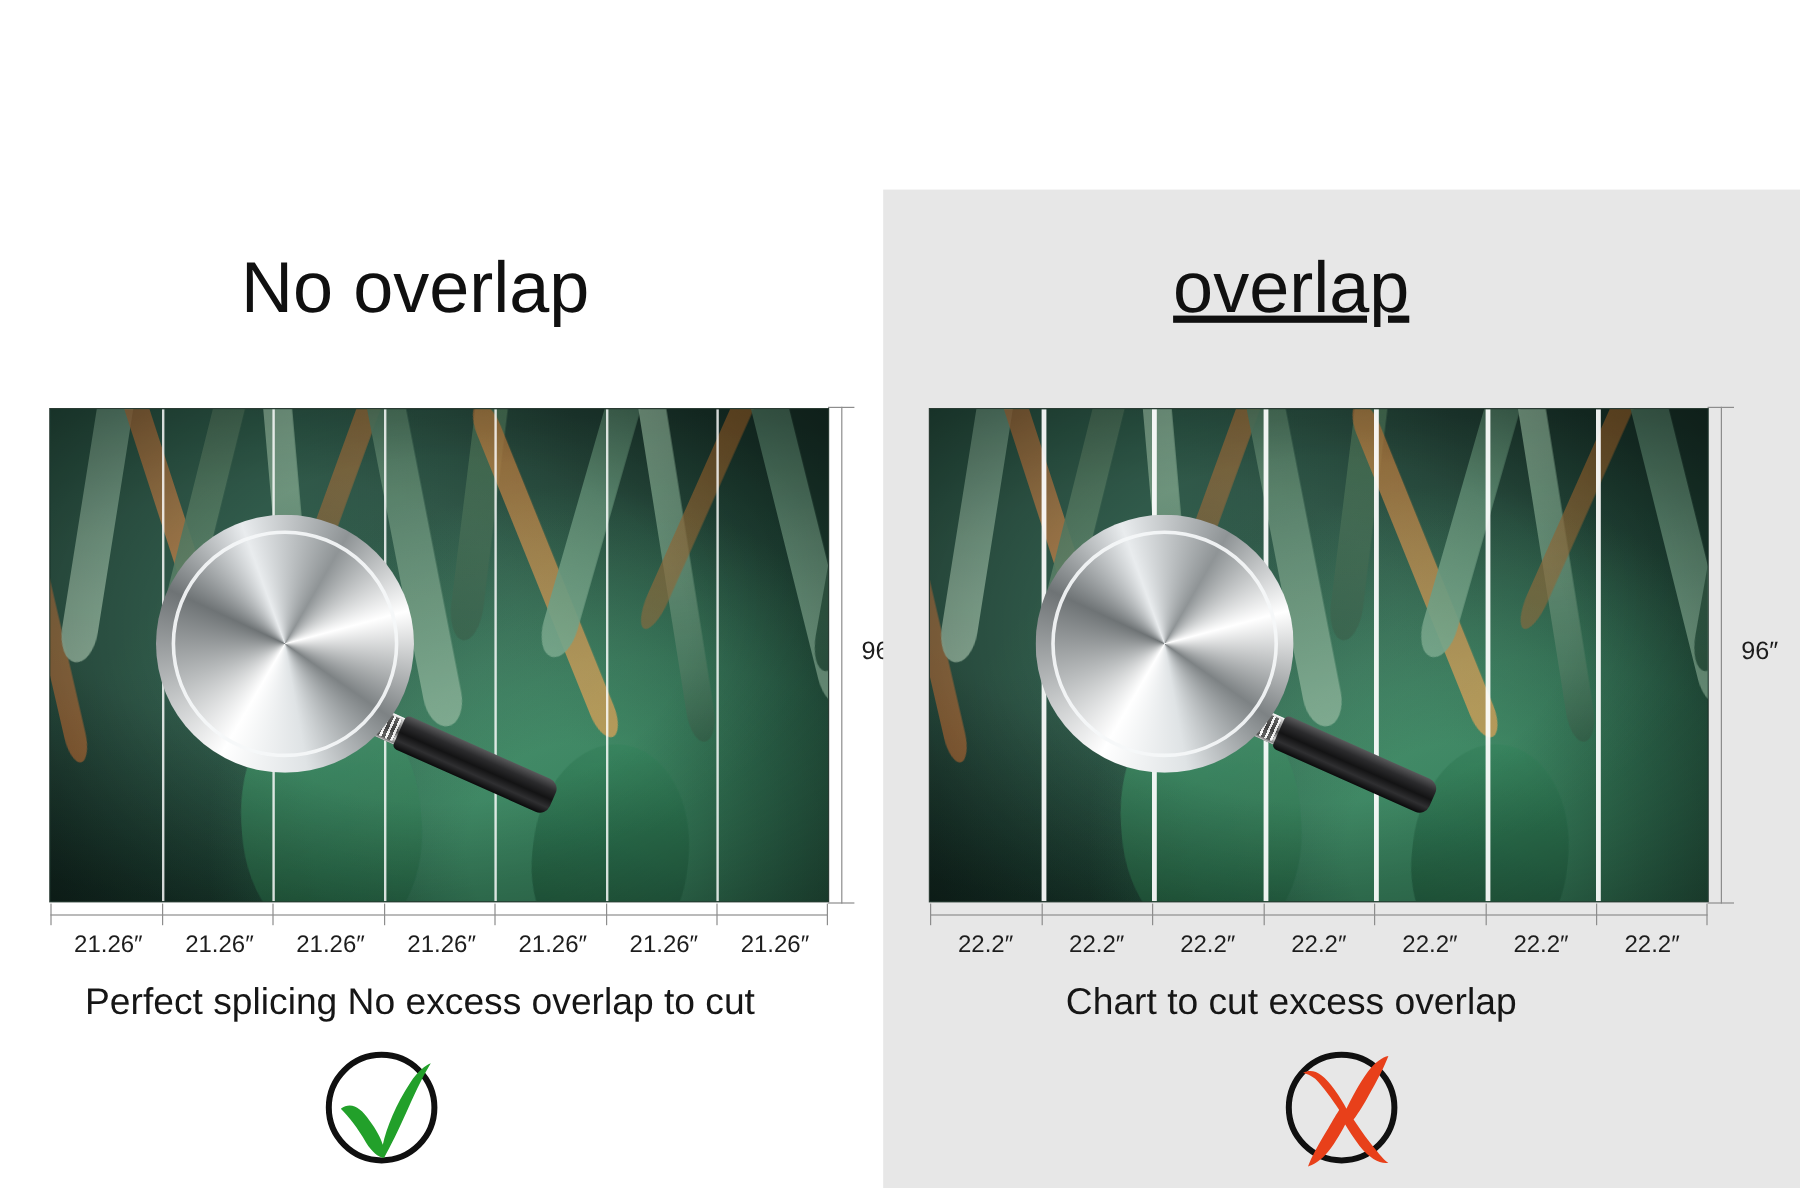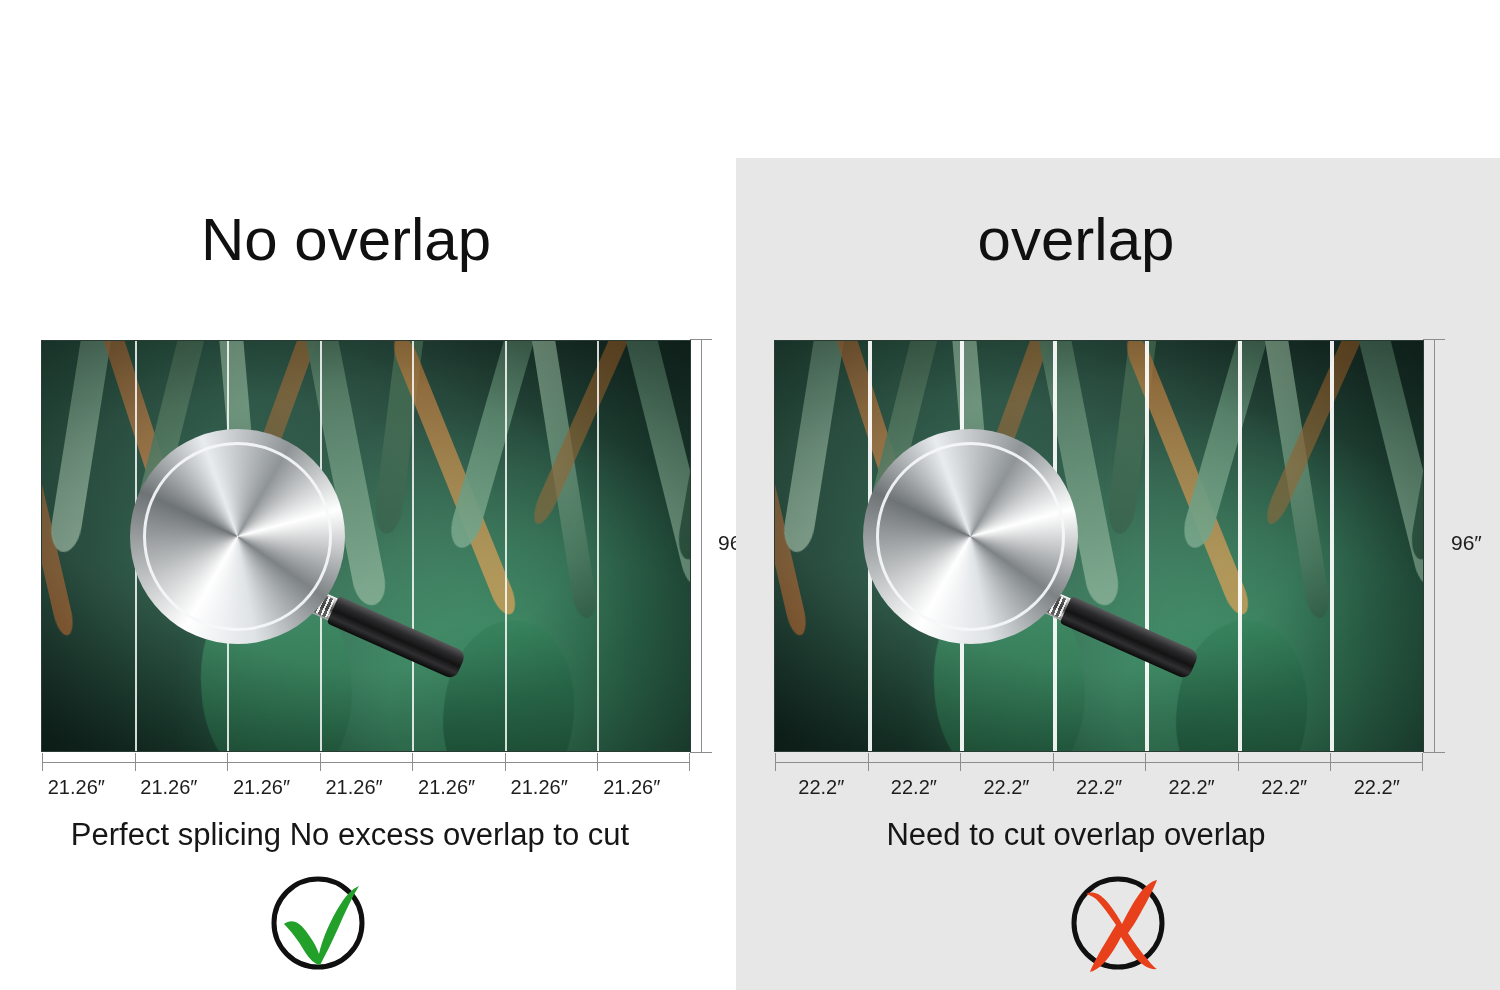--- a/index.html
+++ b/index.html
@@ -61,21 +61,21 @@
     position: absolute;
     top: 52px;
     width: 100%;
     text-align: center;
     font-size: 60px;
     color: #101010;
     font-weight: 400;
     line-height: 1;
   }
   .panel-left .panel-heading  { transform: translateX(-22px); }
-  .panel-right .panel-heading { transform: translateX(-42px); }
+  .panel-right .panel-heading { transform: translateX(-42px); text-decoration: underline; }
 
   
   .art-wrap {
     position: absolute;
     top: 183px;
     width: 648px;
     height: 410px;
   }
   .panel-left  .art-wrap { left: 42px; }
   .panel-right .art-wrap { left: 39px; }
@@ -296,21 +296,21 @@
     top: 0;
     width: 1px; height: 18px;
     background: #8d8d8d;
   }
   .seg-labels {
     position: absolute;
     top: 614px;
     display: flex;
     height: 30px;
   }
-  .panel-left  .seg-labels { left: 30px; width: 648px; }
+  .panel-left  .seg-labels { left: 44px; width: 648px; }
   .panel-right .seg-labels { left: 39px; width: 648px; }
   .seg-label {
     flex: 1 1 0;
     text-align: center;
     font-size: 20px;
     color: #1d1d1d;
     line-height: 30px;
     white-space: nowrap;
   }
 
@@ -519,21 +519,21 @@
       <div class="seg-labels">
         <div class="seg-label">22.2″</div>
         <div class="seg-label">22.2″</div>
         <div class="seg-label">22.2″</div>
         <div class="seg-label">22.2″</div>
         <div class="seg-label">22.2″</div>
         <div class="seg-label">22.2″</div>
         <div class="seg-label">22.2″</div>
       </div>
 
-      <div class="caption">Need to cut overlap overlap</div>
+      <div class="caption">Chart to cut excess overlap</div>
 
       <div class="verdict">
         <svg viewBox="0 0 112 110" xmlns="http://www.w3.org/2000/svg">
           <circle cx="56" cy="55" r="44" fill="none" stroke="#101010" stroke-width="5"></circle>
           <path d="M24 26 C32 22 40 26 50 40 C55 47 58 52 60 56 C64 48 70 36 78 25 C84 17 90 13 95 12 C92 20 86 32 78 46 C73 55 69 61 66 65 C72 74 79 84 86 92 C90 97 93 100 95 101 C88 102 80 98 71 87 C66 80 62 74 59 69 C55 77 49 87 42 95 C37 100 32 103 28 104 C31 96 37 85 45 72 C49 65 52 60 54 57 C48 48 41 38 34 31 C30 28 27 27 24 26 Z" fill="#e8401a"></path>
         </svg>
       </div>
     </div>
 
   </div>

